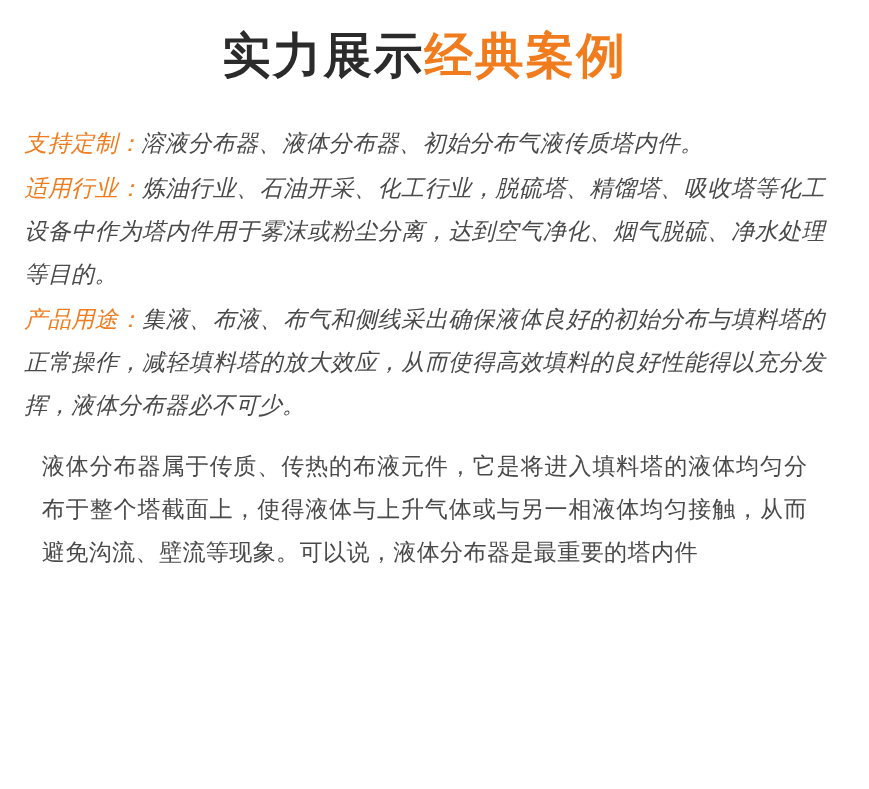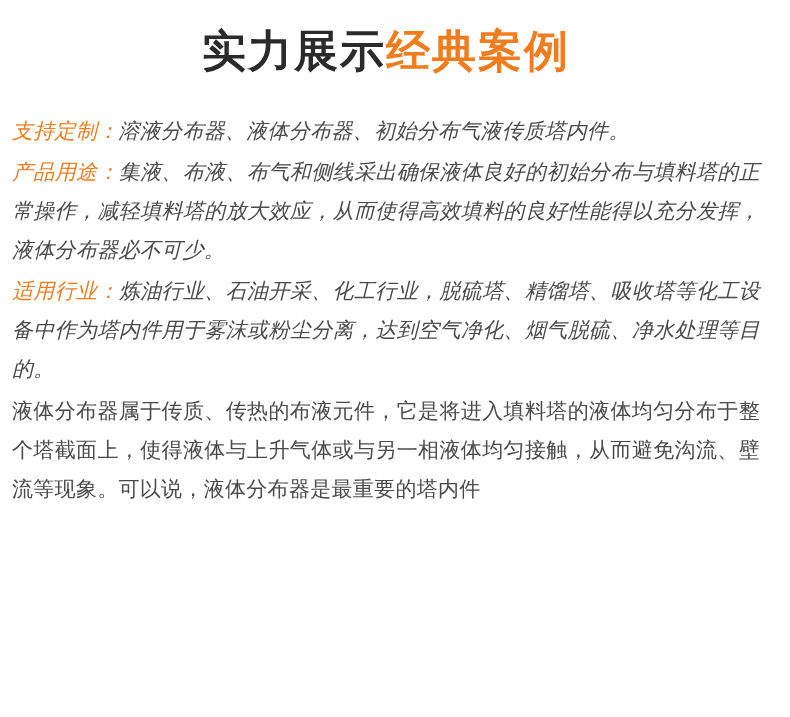--- a/index.html
+++ b/index.html
@@ -11,21 +11,21 @@
     height: 717px;
     background: #ffffff;
     font-family: "Liberation Sans", "DejaVu Sans", sans-serif;
     color: #3a3a3a;
     overflow: hidden;
   }
   .page {
     width: 772px;
     height: 717px;
     box-sizing: border-box;
-    padding: 0 12px;
+    padding: 0 22px;
     position: relative;
   }
   .title {
     text-align: center;
     font-size: 44px;
     font-weight: bold;
     letter-spacing: 2px;
     padding-top: 22px;
     padding-bottom: 10px;
     line-height: 1.3;
@@ -50,44 +50,44 @@
     font-style: italic;
   }
   .label {
     color: #f07c1e;
   }
   .para-plain {
     font-size: 21px;
     line-height: 1.86;
     color: #4a4a4a;
     text-align: justify;
-    margin: 0;
+    margin: 16px;
     letter-spacing: 0.3px;
   }
 </style>
 </head>
 <body>
 
 <div class="page">
 
   <div class="title">
     <span class="dark">实力展示</span><span class="accent">经典案例</span>
   </div>
 
   <div class="body-block">
 
     <p class="para">
       <span class="label">支持定制：</span><span>溶液分布器、液体分布器、初始分布气液传质塔内件。</span>
     </p>
 
     <p class="para">
-      <span class="label">产品用途：</span><span>集液、布液、布气和侧线采出确保液体良好的初始分布与填料塔的正常操作，减轻填料塔的放大效应，从而使得高效填料的良好性能得以充分发挥，液体分布器必不可少。</span>
+      <span class="label">适用行业：</span><span>炼油行业、石油开采、化工行业，脱硫塔、精馏塔、吸收塔等化工设备中作为塔内件用于雾沫或粉尘分离，达到空气净化、烟气脱硫、净水处理等目的。</span>
     </p>
 
     <p class="para">
-      <span class="label">适用行业：</span><span>炼油行业、石油开采、化工行业，脱硫塔、精馏塔、吸收塔等化工设备中作为塔内件用于雾沫或粉尘分离，达到空气净化、烟气脱硫、净水处理等目的。</span>
+      <span class="label">产品用途：</span><span>集液、布液、布气和侧线采出确保液体良好的初始分布与填料塔的正常操作，减轻填料塔的放大效应，从而使得高效填料的良好性能得以充分发挥，液体分布器必不可少。</span>
     </p>
 
     <p class="para-plain">液体分布器属于传质、传热的布液元件，它是将进入填料塔的液体均匀分布于整个塔截面上，使得液体与上升气体或与另一相液体均匀接触，从而避免沟流、壁流等现象。可以说，液体分布器是最重要的塔内件</p>
 
   </div>
 
 </div>
 
 </body></html>

